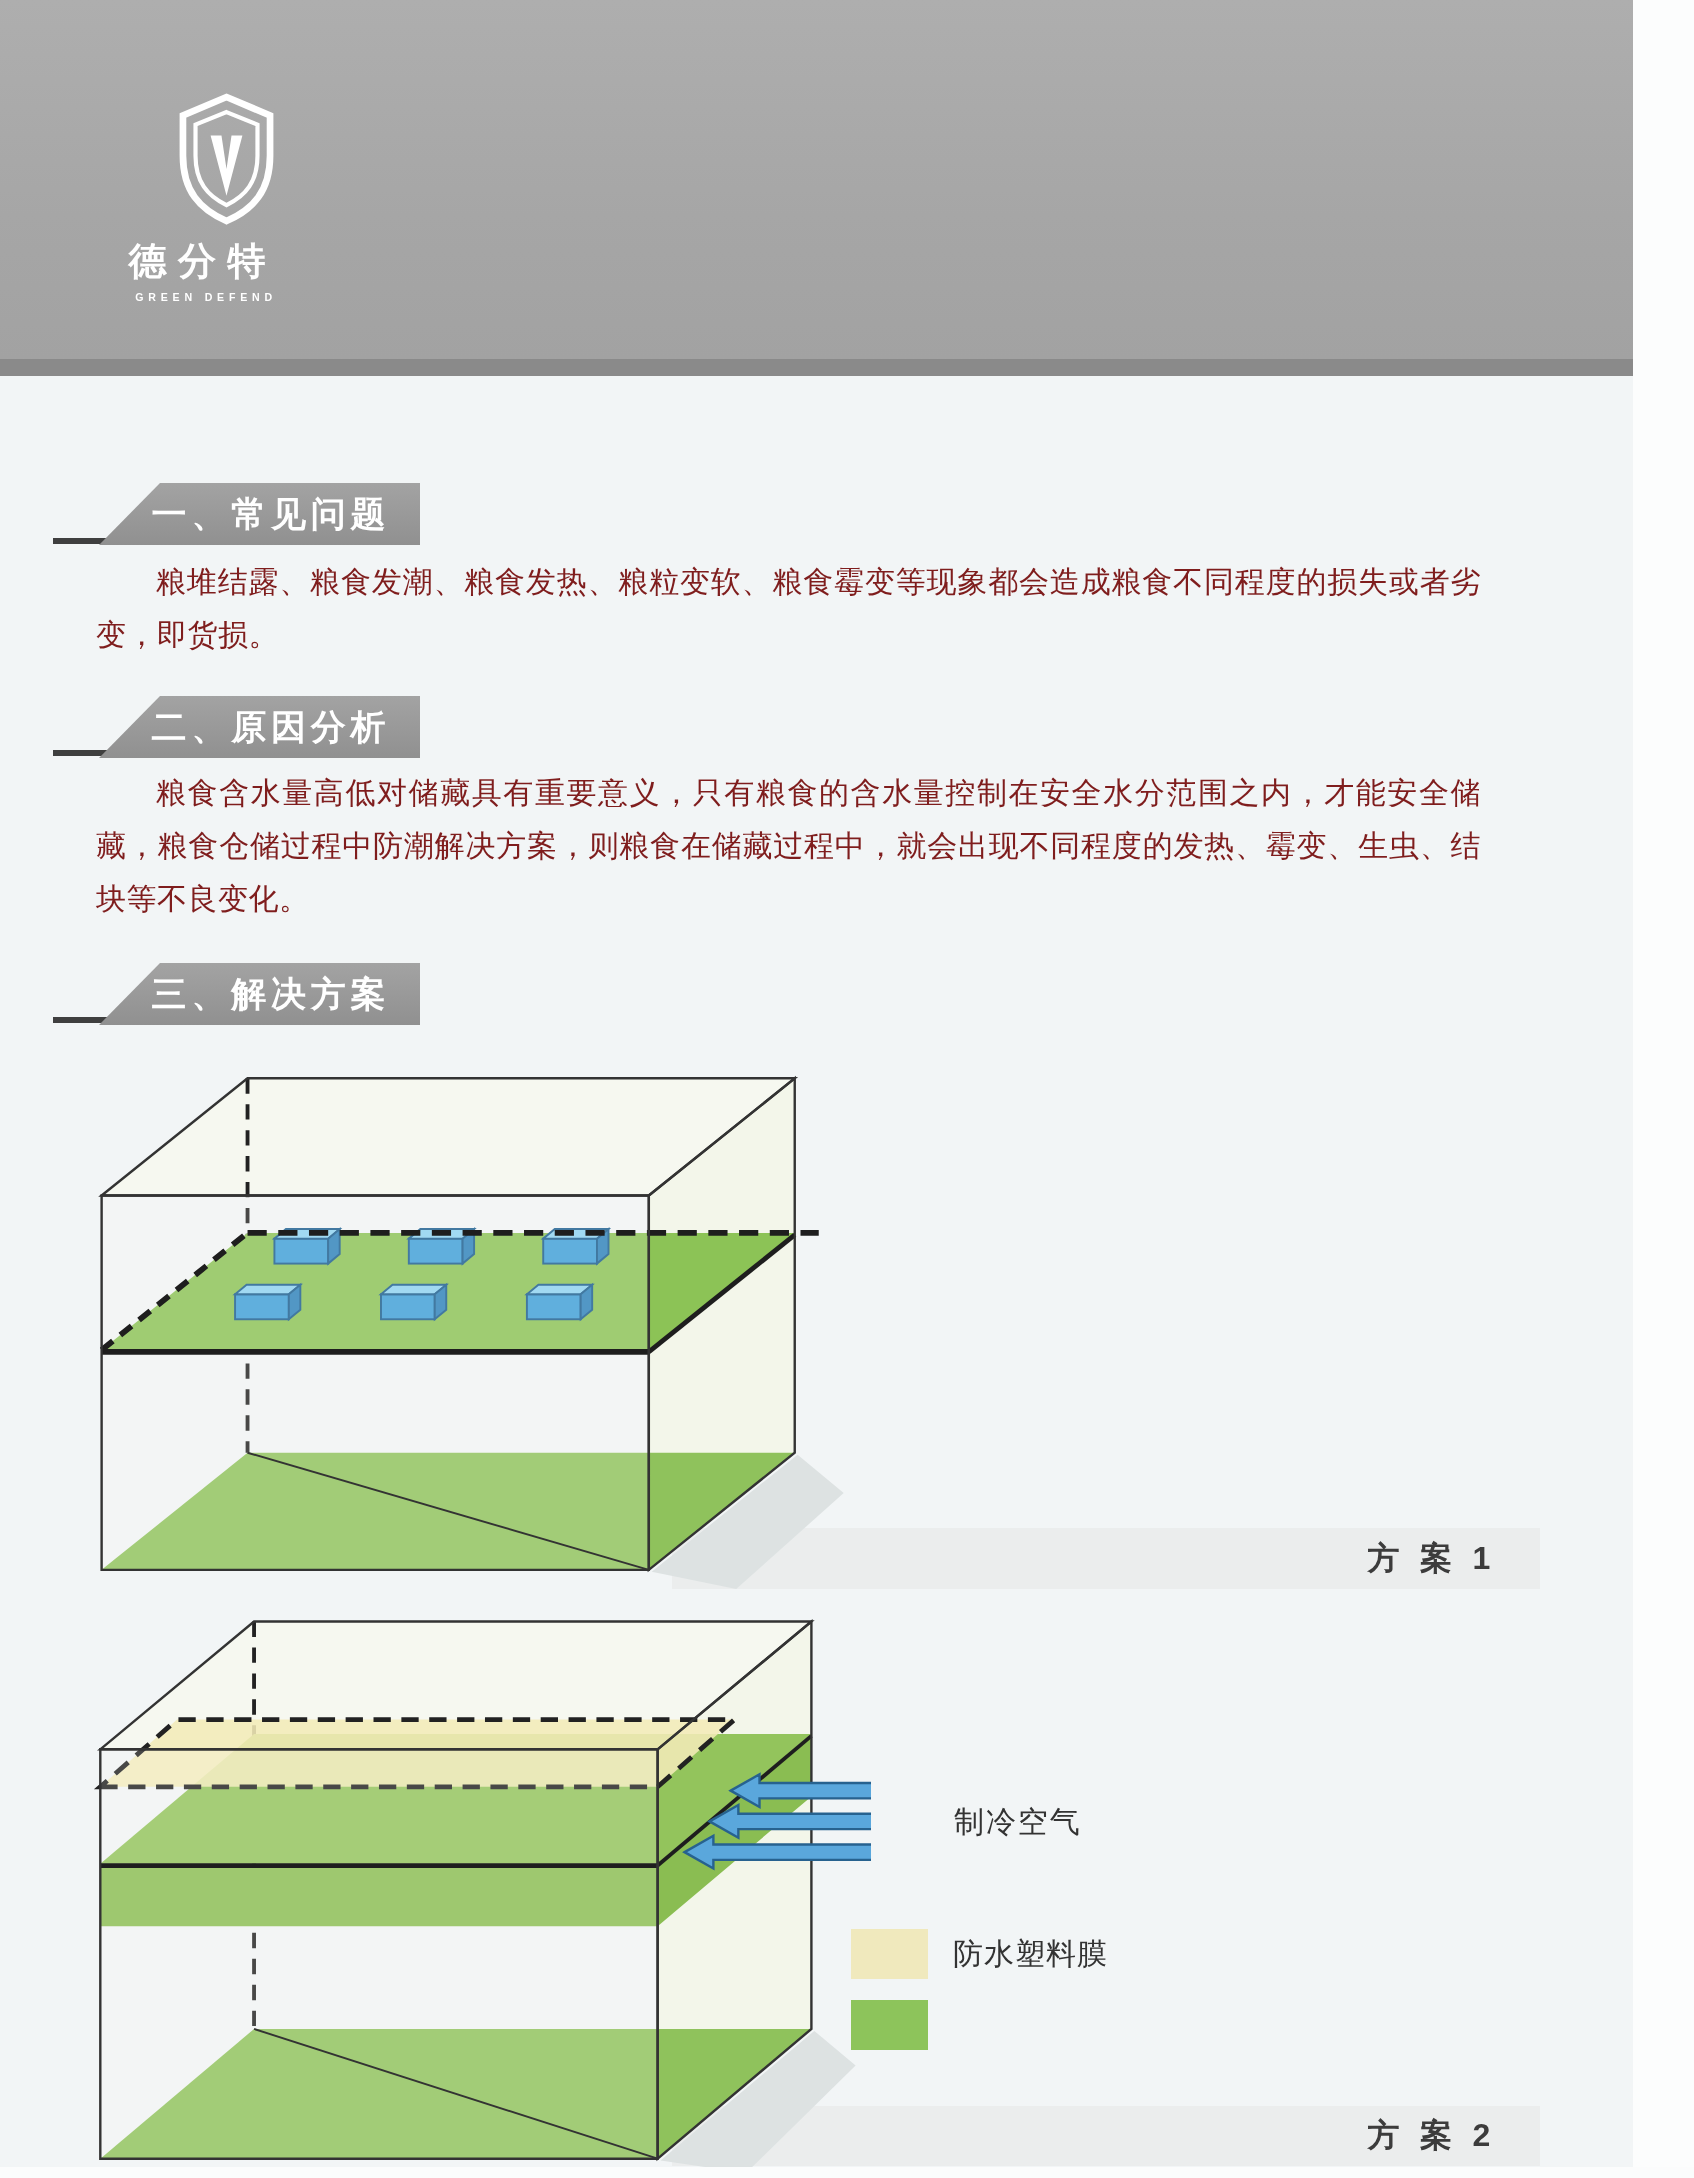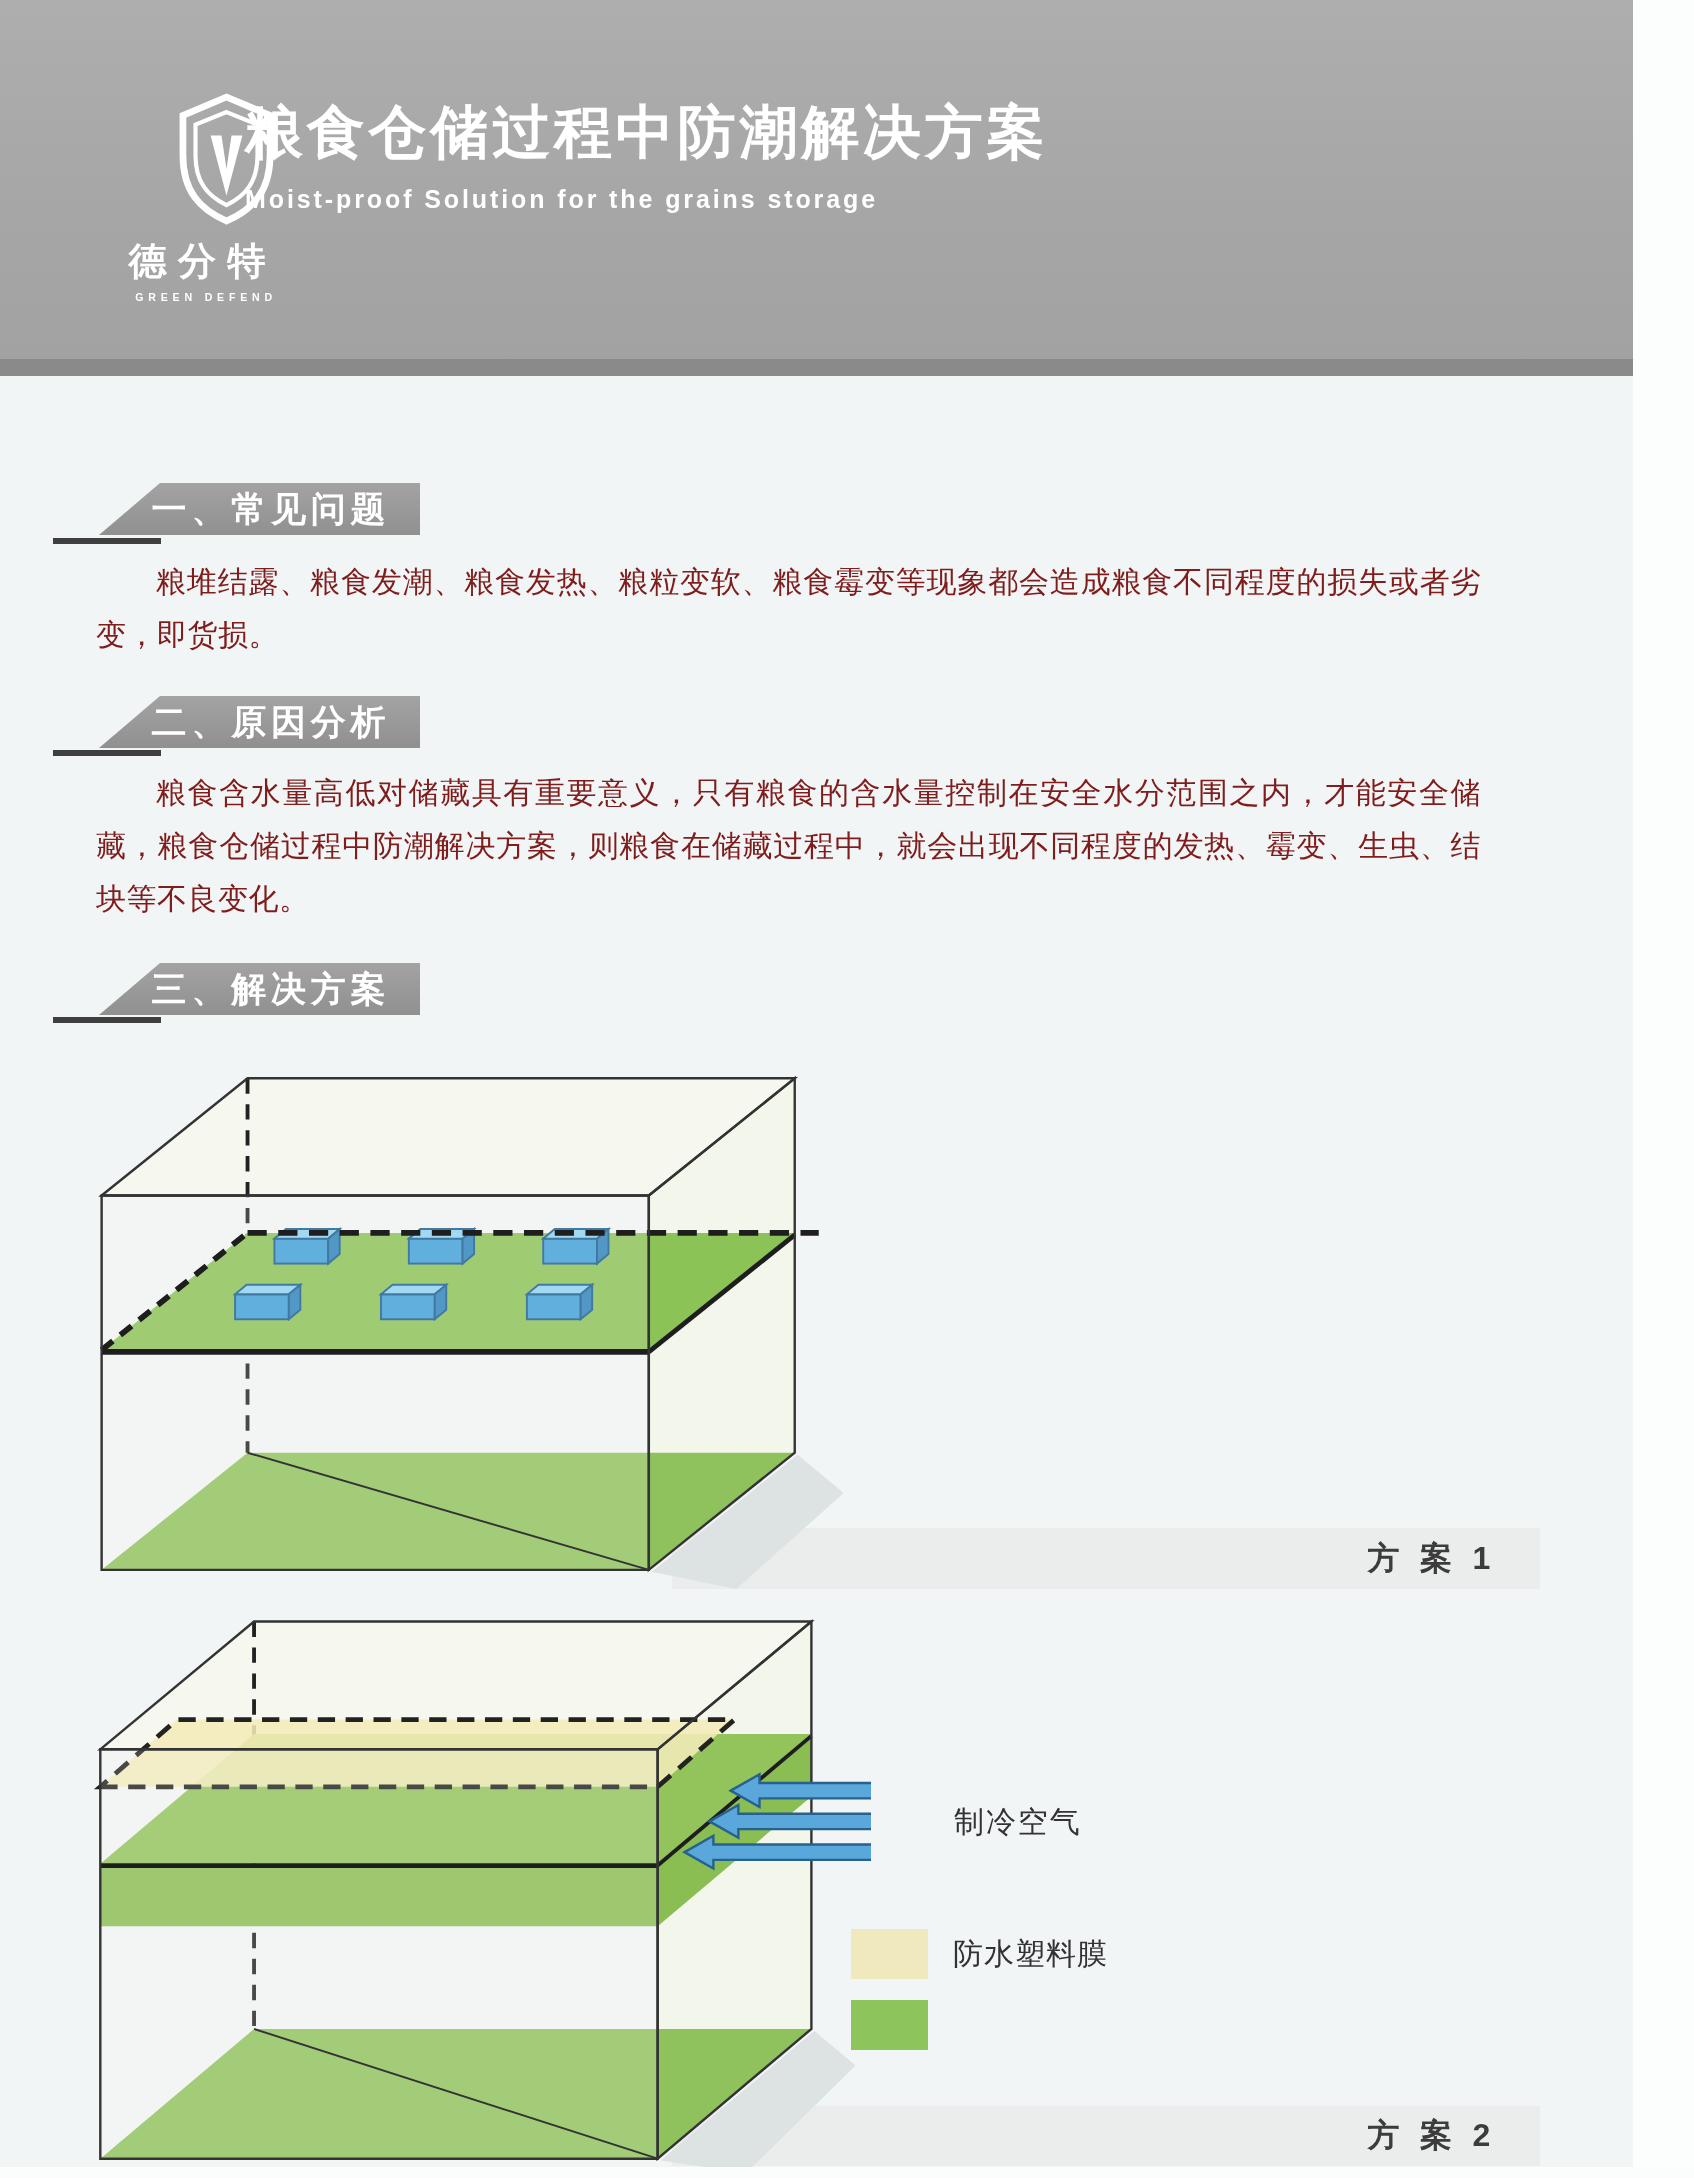--- a/index.html
+++ b/index.html
@@ -10,21 +10,21 @@
           background:linear-gradient(180deg,#aeaeae 0%,#a6a6a6 60%,#a2a2a2 100%);}
   .header-strip{position:absolute;left:0;top:359px;width:1633px;height:17.3px;background:#8a8a8a;}
   .logo{position:absolute;left:123px;top:92px;width:154px;text-align:right;}
   .brand-cn{color:#ffffff;font-size:38px;font-weight:bold;letter-spacing:11.5px;margin-top:5.8px;white-space:nowrap;}
   .brand-en{color:#ffffff;font-size:10.6px;font-weight:bold;letter-spacing:4.8px;margin-top:3.8px;white-space:nowrap;}
   .titles{position:absolute;left:245px;top:94px;}
   .title-cn{color:#ffffff;font-size:58px;font-weight:900;letter-spacing:3.8px;white-space:nowrap;}
   .title-en{color:#ffffff;font-size:25px;font-weight:bold;letter-spacing:2.9px;margin-top:13.4px;white-space:nowrap;}
   
   .tick{position:absolute;height:5.8px;background:#3f3f3f;z-index:1;}
-  .ribbon{position:absolute;width:321px;height:52px;background:linear-gradient(180deg,#a3a3a3,#909090);
+  .ribbon{position:absolute;width:321px;height:62px;background:linear-gradient(180deg,#a3a3a3,#909090);
           clip-path:polygon(61px 0,100% 0,100% 100%,0 100%);z-index:2;
           display:flex;align-items:center;justify-content:center;}
   .ribbon span{color:#ffffff;font-size:35px;font-weight:bold;letter-spacing:4.8px;padding-left:23px;white-space:nowrap;}
   
   .para{position:absolute;left:96px;width:1385px;font-size:30px;line-height:53px;color:#7f1d1d;
         text-indent:2em;text-align:justify;letter-spacing:0.5px;}
   
   .plan-strip{position:absolute;left:672px;width:868px;height:61px;background:#ebeded;z-index:1;
               display:flex;align-items:center;justify-content:flex-end;}
   .plan-strip span{color:#3c3c3c;font-size:32px;font-weight:bold;letter-spacing:5.8px;padding-right:44px;white-space:nowrap;}
@@ -45,24 +45,20 @@
 
   <div class="header">
     <div class="logo">
       <svg width="101" height="134" viewBox="0 0 120 160">
         <path d="M60 6 L112 28 V76 C112 118 92 140 60 154 C28 140 8 118 8 76 V28 Z" fill="none" stroke="#ffffff" stroke-width="8"></path>
         <path d="M60 24 L97 39 V76 C97 107 83 124 60 135 C37 124 23 107 23 76 V39 Z" fill="none" stroke="#ffffff" stroke-width="5"></path>
         <path d="M41 52 L60 124 L79 52 L66 52 L60 92 L54 52 Z" fill="#ffffff"></path>
       </svg>
       <div class="brand-cn">德分特</div>
       <div class="brand-en">GREEN DEFEND</div>
-    </div>
-    <div class="titles">
-      <div class="title-cn">粮食仓储过程中防潮解决方案</div>
-      <div class="title-en">Moist-proof Solution for the grains storage</div>
     </div>
   </div>
   <div class="header-strip"></div>
 
   <div class="tick" style="left:53px;top:538px;width:108px;"></div>
   <div class="ribbon" style="left:99px;top:483px;">
     <span>一、常见问题</span>
   </div>
   <div class="para" style="top:555px;">粮堆结露、粮食发潮、粮食发热、粮粒变软、粮食霉变等现象都会造成粮食不同程度的损失或者劣变，即货损。</div>
 

